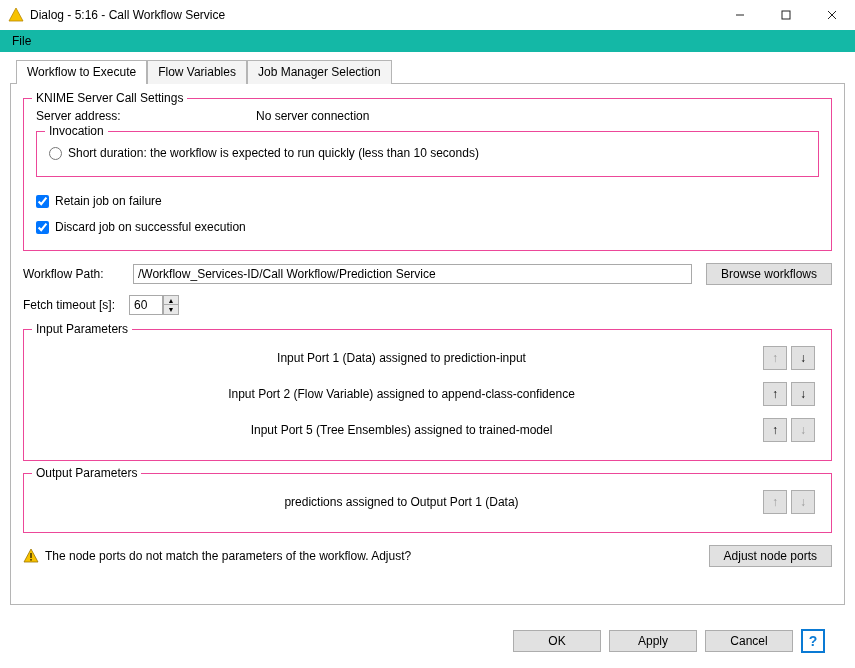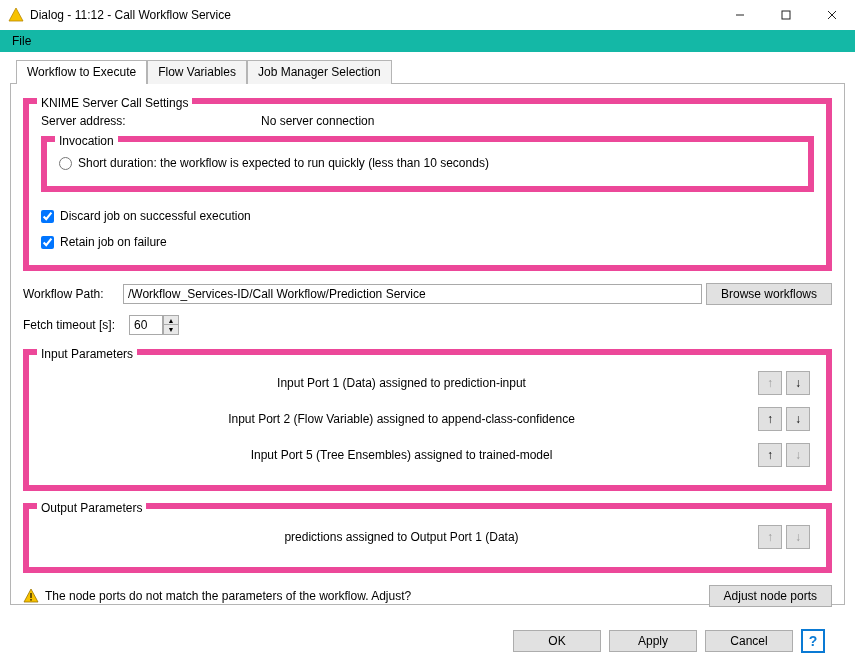--- a/index.html
+++ b/index.html
@@ -74,21 +74,21 @@
   }
   .tab-panel {
     border: 1px solid #b5b5b5;
     margin-top: -1px;
     padding: 10px 12px 12px 12px;
     position: relative;
     height: 522px;
   }
   
   .group {
-    border: 6px solid #ec4899;
+    border: 1px solid #ec4899;
     padding: 10px 12px 12px 12px;
     margin-bottom: 12px;
     position: relative;
   }
   .group-title {
     position: absolute;
     top: -8px; left: 8px;
     background: #fff;
     padding: 0 4px;
     font-size: 12px;
@@ -169,33 +169,33 @@
   .bottom-bar button.btn { min-width: 88px; }
   .help-btn {
     width: 24px; height: 24px;
     border: 2px solid #0a7ad4;
     display: flex; align-items: center; justify-content: center;
     color: #0a7ad4;
     font-weight: bold;
     font-size: 14px;
     cursor: default;
   }
-  .wf-path-row { display: flex; align-items: center; gap: 4px; margin: 10px 0 10px 0; }
+  .wf-path-row { display: flex; align-items: center; gap: 14px; margin: 10px 0 10px 0; }
   .wf-path-row .path-input { flex: 1; }
   .server-row { display: flex; align-items: baseline; }
   .server-row .label { width: 220px; }
 </style>
 </head>
 <body>
 
 <div class="titlebar">
   <svg class="app-icon" viewBox="0 0 16 16">
     <polygon points="8,1 15,14 1,14" fill="#f7c200" stroke="#b88600" stroke-width="0.8"></polygon>
   </svg>
-  <span class="title">Dialog - 11:12 - Call Workflow Service</span>
+  <span class="title">Dialog - 5:16 - Call Workflow Service</span>
   <div class="win-controls">
     <div class="win-btn">
       <svg width="10" height="10">
           <line x1="1" y1="5" x2="9" y2="5"></line>
         </svg>
     </div>
     <div class="win-btn">
       <svg width="10" height="10">
           <rect x="1" y="1" width="8" height="8"></rect>
         </svg>
@@ -234,26 +234,26 @@
       <div class="group">
         <span class="group-title">Invocation</span>
         <label class="radio">
           <input type="radio" name="invocation" style="">
           <span>Short duration: the workflow is expected to run quickly (less than 10 seconds)</span>
         </label>
       </div>
 
       <label class="check" style="margin-top:12px;">
         <input type="checkbox" checked="" style="">
-        <span>Discard job on successful execution</span>
+        <span>Retain job on failure</span>
       </label>
 
       <label class="check" style="margin-top:12px;">
         <input type="checkbox" checked="" style="">
-        <span>Retain job on failure</span>
+        <span>Discard job on successful execution</span>
       </label>
     </div>
 
     <div class="wf-path-row">
       <span style="width:96px;">Workflow Path:</span>
       <input type="text" class="path-input" value="/Workflow_Services-ID/Call Workflow/Prediction Service" style="">
       <button class="btn" style="min-width:120px;">Browse workflows</button>
     </div>
 
     <div class="row">

